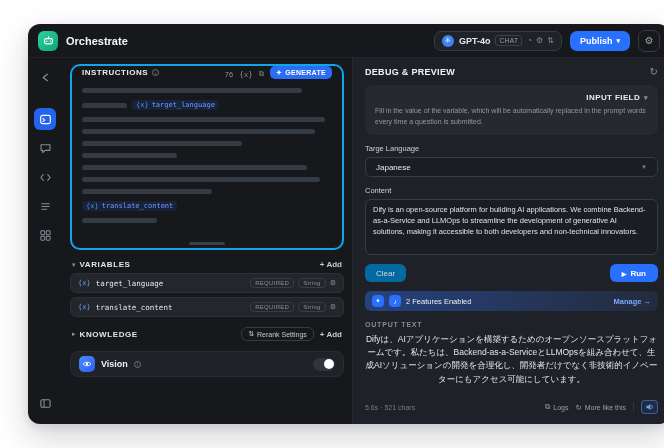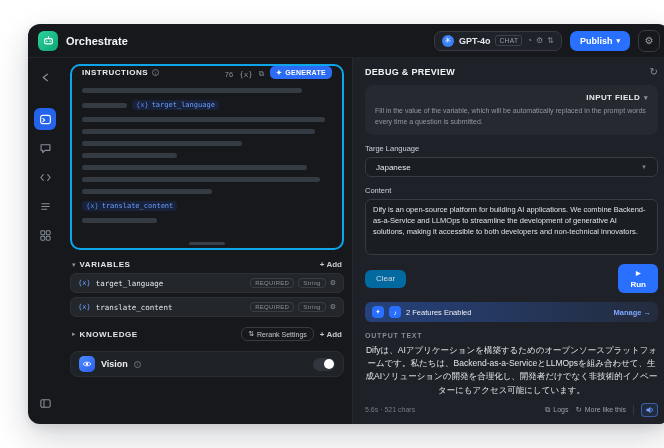--- a/index.html
+++ b/index.html
@@ -123,21 +123,21 @@
   .select .sel-caret { margin-left:auto; font-size:6px; color:#7b828c; }
   .textarea { margin-top:4px; width:100%; height:56px; background:#1a1d22;
               border:1px solid #363c44; border-radius:6px; padding:5px 7px;
               font-size:7.5px; line-height:1.45; color:#dfe2e7; resize:none;
               font-family:"Liberation Sans", sans-serif; }
   .btn-row { margin-top:9px; display:flex; align-items:center; }
   .clear-btn { background:#0369a1; color:#d6d9de; font-size:8px; border:none;
                border-radius:6px; padding:4.5px 11px; cursor:pointer; }
   .run-btn { margin-left:auto; background:#2970ff; color:#fff; font-size:8px;
              font-weight:bold; border:none; border-radius:6px; padding:4.5px 12px;
-             display:flex; align-items:center; gap:4px; cursor:pointer;flex-direction:column; }
+             display:flex; align-items:center; gap:4px; cursor:pointer; }
   .run-play { font-size:6px; }
 
   .features-bar { margin-top:9px; height:20px; border-radius:6px;
                   background:linear-gradient(90deg, rgba(41,112,255,.38), rgba(41,112,255,.08)), #23262d;
                   display:flex; align-items:center; gap:5px; padding:0 7px; }
   .feat-icon { width:12px; height:12px; border-radius:4px; background:#2970ff;
                color:#fff; font-size:6.5px; display:flex; align-items:center;
                justify-content:center; }
   .feat-text { font-size:7.5px; color:#eef0f4; }
   .manage-link { margin-left:auto; font-size:7.5px; font-weight:bold; color:#7ea6ff;

